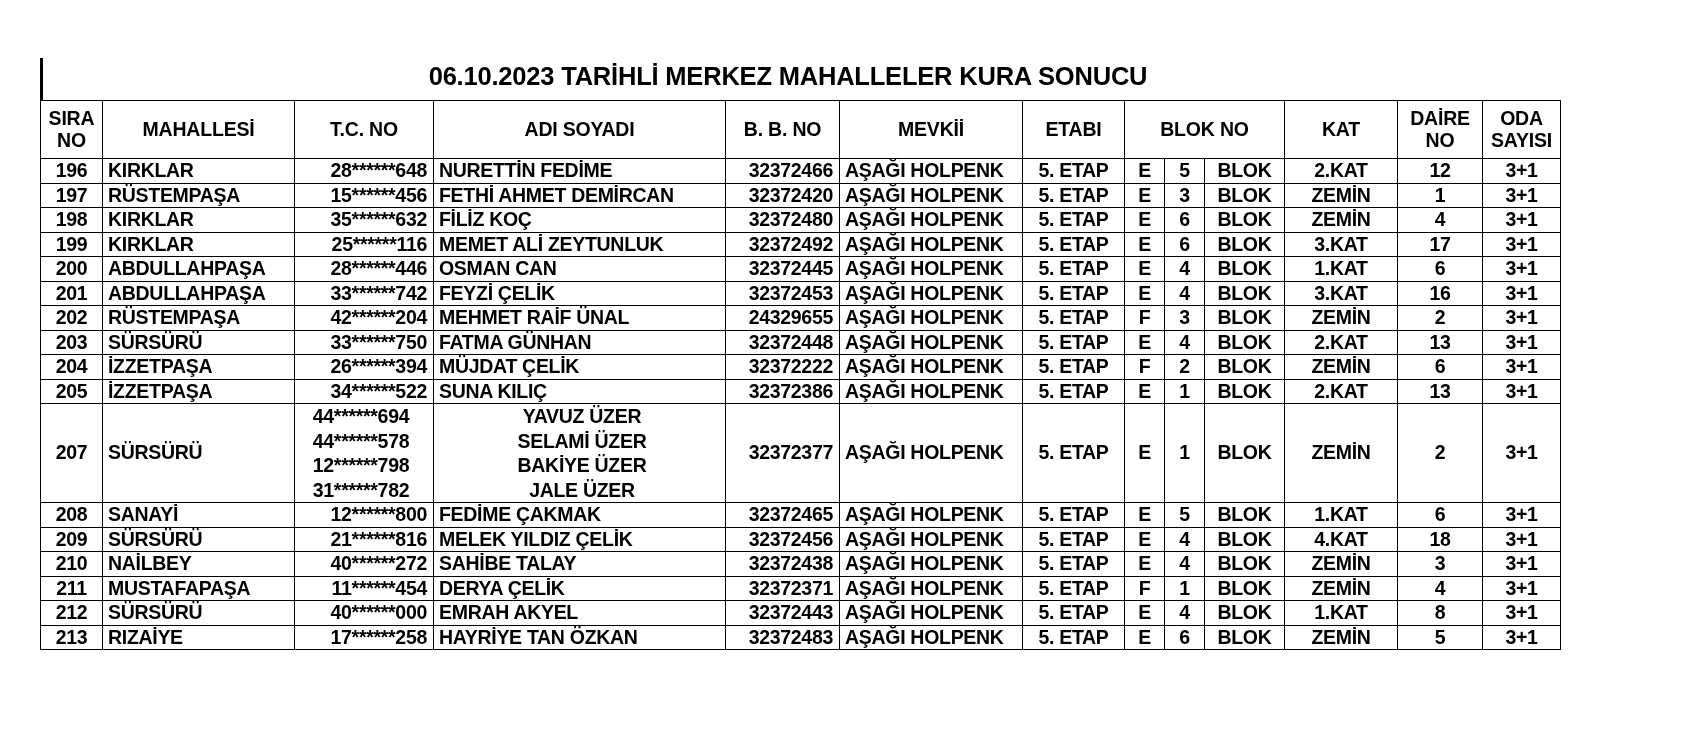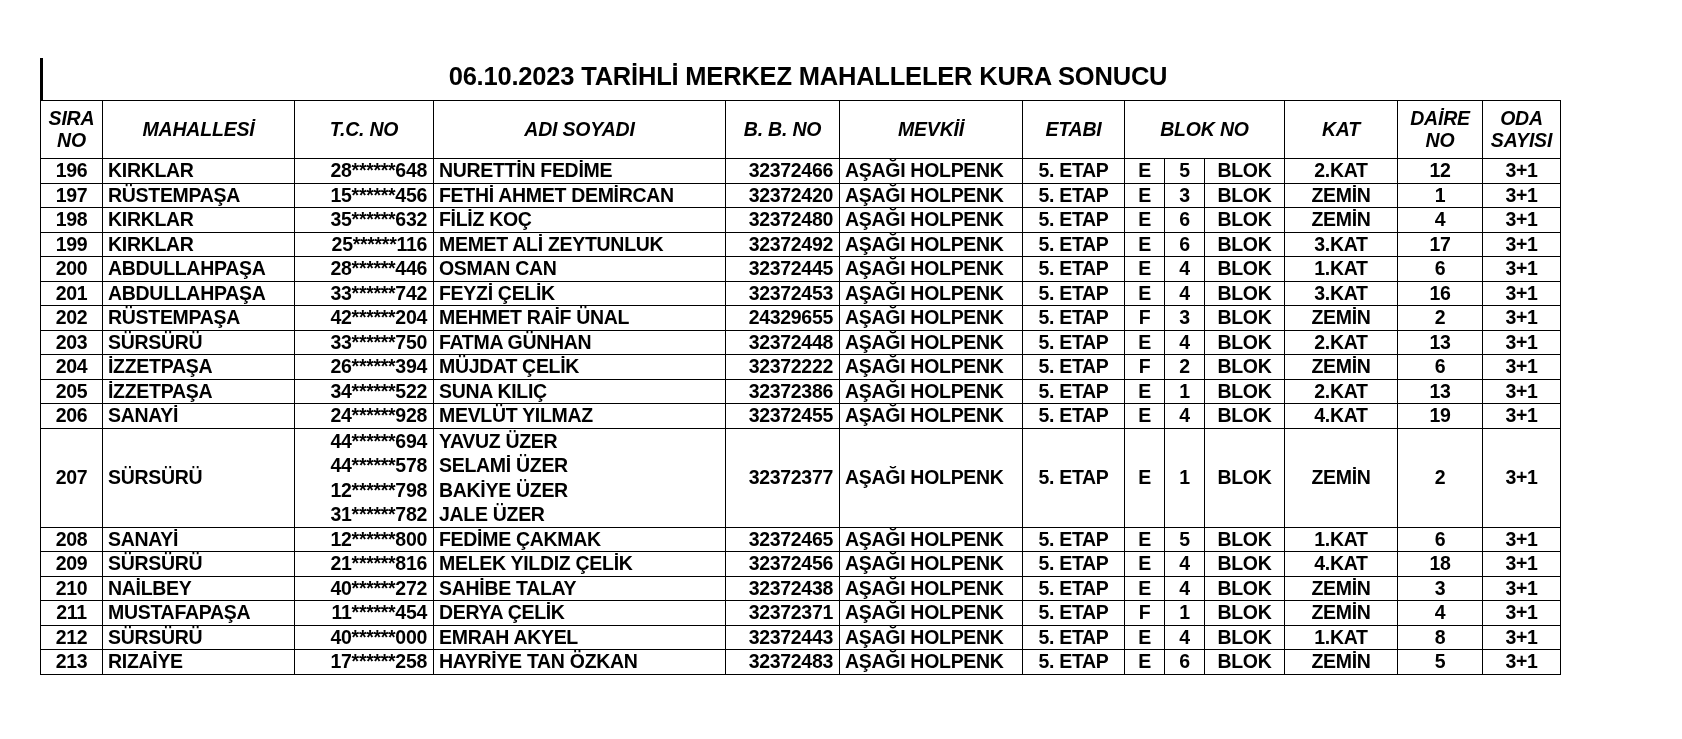--- a/index.html
+++ b/index.html
@@ -27,21 +27,21 @@
     position: absolute;
     left: 40px;
     top: 58px;
     width: 3px;
     height: 44px;
     background: #000000;
   }
 
   #title {
     position: absolute;
-    left: 48px;
+    left: 28px;
     top: 62px;
     width: 1520px;
     text-align: center;
     font-size: 25.5px;
     font-weight: bold;
     letter-spacing: -0.2px;
     white-space: nowrap;
   }
 
   table.kura {
@@ -61,21 +61,20 @@
     line-height: 1.08;
     background: #ffffff;
     box-sizing: border-box;
   }
   table.kura thead th {
     text-align: center;
     vertical-align: middle;
     height: 58px;
     padding: 2px 3px;
     letter-spacing: -0.2px;
-    font-style: italic;
   }
   table.kura tbody td {
     height: 24.5px;
     vertical-align: middle;
     letter-spacing: -0.3px;
   }
 
   
   .c  { text-align: center; }
   .l  { text-align: left; padding-left: 5px !important; }
@@ -101,20 +100,21 @@
     display: flex;
     flex-direction: column;
     justify-content: center;
     height: 100%;
   }
   .stack > span {
     display: block;
     height: 24.5px;
     line-height: 24.5px;
     white-space: nowrap;
+    text-align: center;
   }
   td.tall { height: 98px; }
   td.tall.pad-l { padding-left: 5px; margin-left: 40px; }
   td.tall.pad-r { padding-right: 6px; }
 </style>
 </head>
 <body>
 
 <div id="sheet">
 
@@ -307,35 +307,20 @@
           <td class="l">AŞAĞI HOLPENK</td>
           <td class="c">5. ETAP</td>
           <td class="c">E</td>
           <td class="c">1</td>
           <td class="c">BLOK</td>
           <td class="c">2.KAT</td>
           <td class="c">13</td>
           <td class="c">3+1</td>
         </tr>
         <tr>
-          <td class="c">206</td>
-          <td class="l">SANAYİ</td>
-          <td class="r">24******928</td>
-          <td class="l">MEVLÜT YILMAZ</td>
-          <td class="r">32372455</td>
-          <td class="l">AŞAĞI HOLPENK</td>
-          <td class="c">5. ETAP</td>
-          <td class="c">E</td>
-          <td class="c">4</td>
-          <td class="c">BLOK</td>
-          <td class="c">4.KAT</td>
-          <td class="c">19</td>
-          <td class="c">3+1</td>
-        </tr>
-        <tr>
           <td class="c tall">207</td>
           <td class="l tall">SÜRSÜRÜ</td>
           <td class="r tall pad-r">
             <div class="stack">
               <span>44******694</span>
               <span>44******578</span>
               <span>12******798</span>
               <span>31******782</span>
             </div>
           </td>

